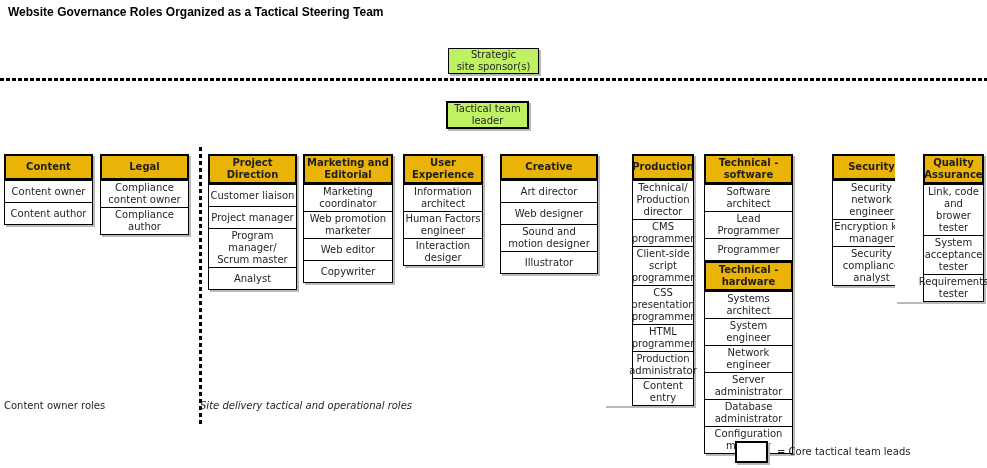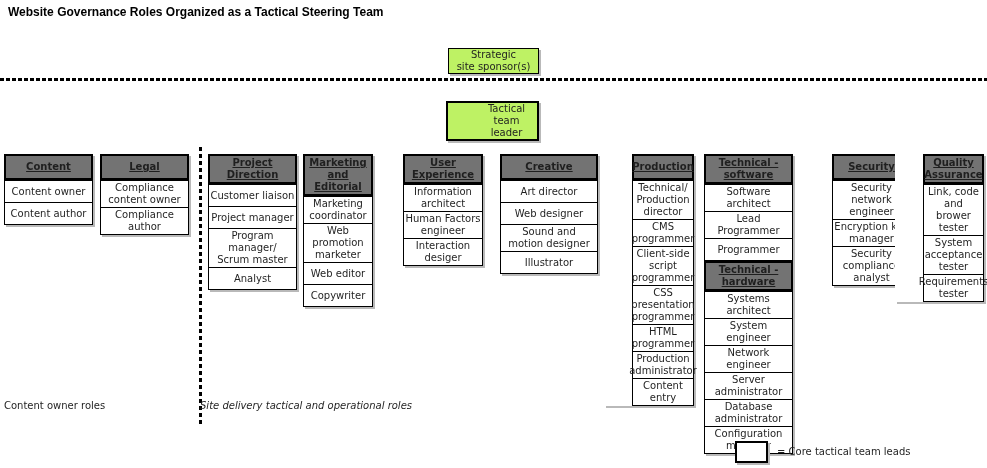--- a/index.html
+++ b/index.html
@@ -14,39 +14,39 @@
     font-size: 12px; font-weight: bold; color: #000;
     letter-spacing: 0px; white-space: nowrap;
   }
   .node {
     position: absolute; background: #bef264; border: 1px solid #000;
     box-shadow: 2px 2px 0 #b9b9b9;
     display: flex; align-items: center; justify-content: center;
     text-align: center; font-size: 10px; line-height: 12px; white-space: pre-line;
   }
   .sponsor-box { left: 448px; top: 48px; width: 91px; min-height: 26px; }
-  .leader-box  { left: 446px; top: 101px; width: 93px; min-height: 28px; border-width: 2px; padding-left: 28px; }
+  .leader-box  { left: 446px; top: 101px; width: 83px; min-height: 28px; border-width: 2px; }
   .hr-dashed {
     position: absolute; left: 0; top: 78px; width: 987px; height: 3px;
     background: repeating-linear-gradient(90deg, #000 0 4px, transparent 4px 6px);
   }
   .vr-dashed {
     position: absolute; left: 199px; top: 147px; width: 3px; height: 278px;
     background: repeating-linear-gradient(180deg, #000 0 4px, transparent 4px 7px);
   }
   .column {
     position: absolute; top: 154px; background: #fff;
     box-shadow: 2px 2px 0 #b9b9b9;
   }
   .col-header {
-    border: 2px solid #000; background: #737373;
+    border: 2px solid #000; background: #eab308;
     font-weight: bold; font-size: 10px; line-height: 12px;
     min-height: 26px; padding: 1px 1px;
     display: flex; align-items: center; justify-content: center;
-    text-align: center; white-space: pre-line; text-decoration: underline;
+    text-align: center; white-space: pre-line;
   }
   .role-box {
     border: 1px solid #000; background: #fff;
     font-size: 10px; line-height: 12px;
     min-height: 23px; padding: 1px 1px;
     display: flex; align-items: center; justify-content: center;
     text-align: center; white-space: pre-line;
   }
   .role-box + .role-box { margin-top: -1px; }
   .footer-label { position: absolute; top: 400px; font-size: 10px; color: #1f1f1f; }
@@ -89,21 +89,21 @@
     <div class="column" style="left: 208px; width: 89px;">
       <div class="col-header">Project
 Direction</div>
       <div class="role-box">Customer liaison</div>
       <div class="role-box">Project manager</div>
       <div class="role-box">Program
 manager/
 Scrum master</div>
       <div class="role-box">Analyst</div>
     </div>
-    <div class="column" style="left: 303px; width: 70px;">
+    <div class="column" style="left: 303px; width: 90px;">
       <div class="col-header">Marketing and
 Editorial</div>
       <div class="role-box">Marketing
 coordinator</div>
       <div class="role-box">Web promotion
 marketer</div>
       <div class="role-box">Web editor</div>
       <div class="role-box">Copywriter</div>
     </div>
     <div class="column" style="left: 403px; width: 80px;">

